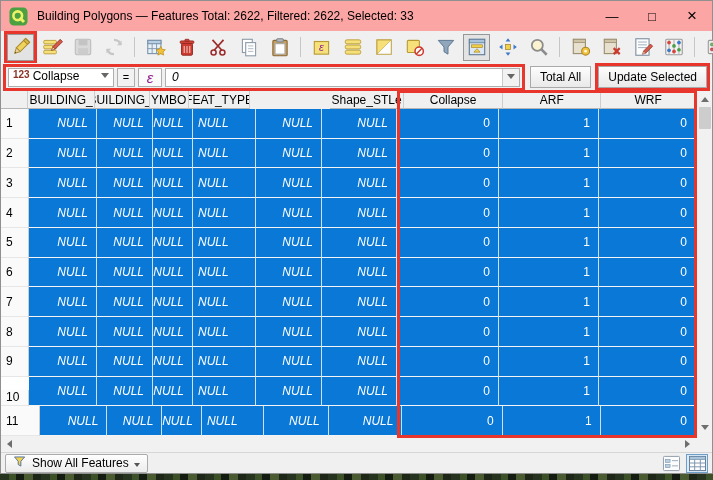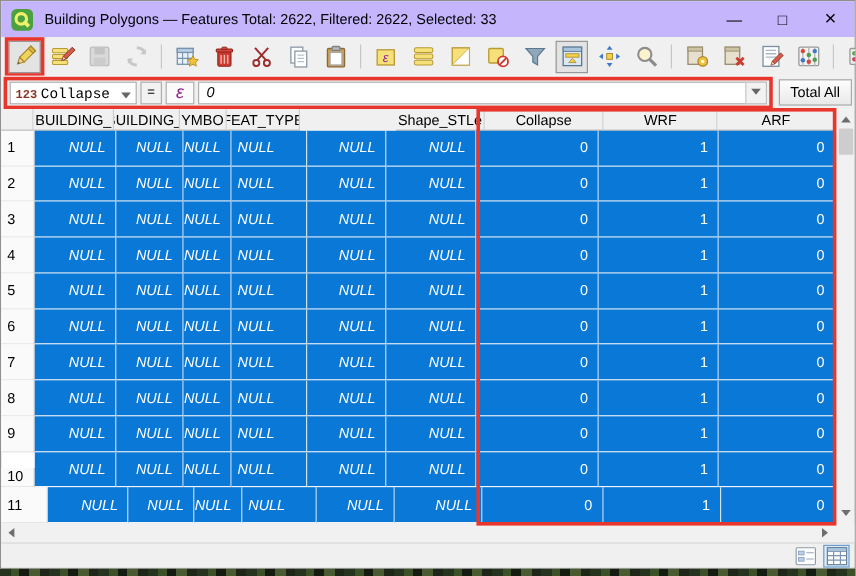--- a/index.html
+++ b/index.html
@@ -2,37 +2,37 @@
 <html style="--selection-blue: #0978d7; --annotation-red: #e8362c; --epsilon-purple: #93278f; --field-badge-red: #8a3324; --toolbar-bg: #f0f0f0;"><head>
 <meta charset="utf-8">
 <style>
   html,body{margin:0;padding:0;background:#555;}
   *{box-sizing:border-box;}
   #stage{position:relative;width:713px;height:480px;font-family:"Liberation Sans",sans-serif;font-size:12px;color:#000;background:#fff;overflow:hidden;}
   .window{position:absolute;left:0;top:0;width:713px;height:474px;border:1px solid #8f8f8f;background:#fff;display:flex;flex-direction:column;}
   .map-strip{position:absolute;left:0;bottom:0;width:713px;height:6px;
     background:repeating-linear-gradient(90deg,#26331f 0 9px,#3d5128 9px 16px,#141c12 16px 24px,#4a5a31 24px 33px,#1d2617 33px 41px);}
   
-  .titlebar{height:30px;display:flex;align-items:center;padding-left:8px;background:#c4b5fd;flex:0 0 auto;}
+  .titlebar{height:30px;display:flex;align-items:center;padding-left:8px;background:#fca5a5;flex:0 0 auto;}
   .titlebar .logo{width:19px;height:19px;flex:0 0 auto;}
   .title-text{margin-left:9px;font-size:12px;white-space:nowrap;overflow:hidden;}
   .win-controls{margin-left:auto;display:flex;height:30px;}
   .win-btn{width:40px;height:30px;display:flex;align-items:center;justify-content:center;font-size:13px;cursor:default;}
   .win-btn.close{font-size:17px;}
   
   .toolbar{height:32px;background:var(--toolbar-bg);display:flex;align-items:center;padding:0 6px;gap:4px;flex:0 0 auto;}
   .tb-btn{width:27px;height:27px;border:1px solid transparent;background:transparent;padding:1px;display:flex;align-items:center;justify-content:center;flex:0 0 auto;}
   .tb-btn svg{display:block;}
   .tb-btn.active{background:#e3e3e3;border:1px solid #979797;}
   .tb-btn.annotated{outline:3px solid var(--annotation-red);}
   .tb-sep{width:1px;height:20px;background:#c6c6c6;margin:0 3px;flex:0 0 auto;}
   
   .expr-bar{height:28px;background:var(--toolbar-bg);display:flex;align-items:center;padding:0 2px;flex:0 0 auto;}
   .expr-annot{flex:1 1 auto;height:27px;border:3px solid var(--annotation-red);display:flex;align-items:center;gap:3px;padding:0 2px;background:var(--toolbar-bg);}
-  .field-select{width:106px;height:19px;background:#fff;border:1px solid #aeaeae;display:flex;align-items:flex-end;padding:0 4px;gap:3px;flex:0 0 auto;font-family:Liberation Mono, monospace;}
+  .field-select{width:106px;height:19px;background:#fff;border:1px solid #aeaeae;display:flex;align-items:flex-start;padding:0 4px;gap:3px;flex:0 0 auto;}
   .type-badge{font-size:10px;color:var(--field-badge-red);font-weight:bold;}
   .field-name{flex:1;overflow:hidden;white-space:nowrap;}
   .caret{width:0;height:0;border:4px solid transparent;border-top:5px solid #666;margin-top:4px;flex:0 0 auto;}
   .eq-btn{width:18px;height:19px;border:1px solid #aeaeae;background:#f2f2f2;font-size:11px;display:flex;align-items:center;justify-content:center;padding:0;flex:0 0 auto;}
   .eps-btn{width:24px;height:19px;border:1px solid #aeaeae;background:#fbfbfb;color:var(--epsilon-purple);font-size:15px;font-style:italic;display:flex;align-items:center;justify-content:center;padding:0;flex:0 0 auto;}
   .expr-field{flex:1 1 auto;height:19px;background:#fff;border:1px solid #aeaeae;display:flex;align-items:center;}
   .expr-input{flex:1;border:0;outline:0;height:100%;font-style:italic;font-size:12px;padding:0 6px;font-family:"Liberation Sans",sans-serif;background:transparent;}
   .expr-dd{width:17px;height:100%;border-left:1px solid #c9c9c9;background:#f2f2f2;display:flex;align-items:center;justify-content:center;}
   .btn{height:22px;border:1px solid #a9a9a9;background:linear-gradient(#fdfdfd,#e9e9e9);font-size:12px;padding:0 9px;font-family:"Liberation Sans",sans-serif;white-space:nowrap;}
   .upd-all{margin-left:5px;flex:0 0 auto;}
@@ -336,35 +336,38 @@
         <button class="eq-btn">=</button>
         <button class="eps-btn">ε</button>
         <div class="expr-field">
           <input class="expr-input" value="0" style="">
           <div class="expr-dd">
             <span class="caret" style="margin-top:2px;"></span>
           </div>
         </div>
       </div>
       <button class="btn upd-all">Total All</button>
+      <div class="upd-sel-wrap">
+        <button class="btn">Update Selected</button>
+      </div>
     </div>
 
     <div class="table-zone">
       <div class="grid">
         <div class="thead">
             <div class="th" style="width: 28px;"></div>
             <div class="th" style="width: 68px;">BUILDING_</div>
             <div class="th" style="width: 56px;">BUILDING_I</div>
             <div class="th" style="width: 40px;">YMBO</div>
             <div class="th" style="width: 63px;">FEAT_TYPE</div>
             <div class="th" style="width: 82px; margin-top: 28px;">Shape_STAr</div>
             <div class="th" style="width: 75px;">Shape_STLe</div>
             <div class="th" style="width: 102px;">Collapse</div>
+            <div class="th" style="width: 100px;">ARF</div>
             <div class="th" style="width: 97px;">WRF</div>
-            <div class="th" style="width: 100px;">ARF</div>
           </div>
         <div class="tbody">
             <div class="tr">
               <div class="td rownum" style="width: 28px;">1</div>
               <div class="td null" style="width: 68px;">NULL</div>
               <div class="td null" style="width: 56px;">NULL</div>
               <div class="td null" style="width: 40px;">NULL</div>
               <div class="td null left" style="width: 63px;">NULL</div>
               <div class="td null" style="width: 66px;">NULL</div>
               <div class="td null" style="width: 75px;">NULL</div>
@@ -511,20 +514,29 @@
           <span class="tri-left"></span>
         </div>
       <div class="h-track"></div>
       <div class="sb-arrow">
           <span class="tri-right"></span>
         </div>
       <div class="sb-corner"></div>
     </div>
 
     <div class="footer">
+      <button class="show-all">
+        <span>
+          <svg width="14" height="14" viewBox="0 0 18 18">
+              <path d="M2 2.5h13l-4.9 5.6v6.2l-3.4-2.1V8.1z" fill="#f2d24a" stroke="#4a6fa5" stroke-width="1.2"></path>
+            </svg>
+        </span>
+        <span>Show All Features</span>
+        <span class="mini-caret"></span>
+      </button>
       <div class="footer-right">
         <button class="view-btn">
           <svg width="19" height="17" viewBox="0 0 20 18">
             <rect x="1.5" y="1.5" width="17" height="15" rx="1" fill="#fdfdfd" stroke="#8d9aa8"></rect>
             <rect x="3.5" y="4.5" width="5" height="3.4" fill="#b8cfe4" stroke="#7a93ad" stroke-width="0.6"></rect>
             <rect x="3.5" y="10" width="5" height="3.4" fill="#b8cfe4" stroke="#7a93ad" stroke-width="0.6"></rect>
             <line x1="10.5" y1="6" x2="17" y2="6" stroke="#9aa7b5"></line>
             <line x1="10.5" y1="11.5" x2="17" y2="11.5" stroke="#9aa7b5"></line>
           </svg>
         </button>

